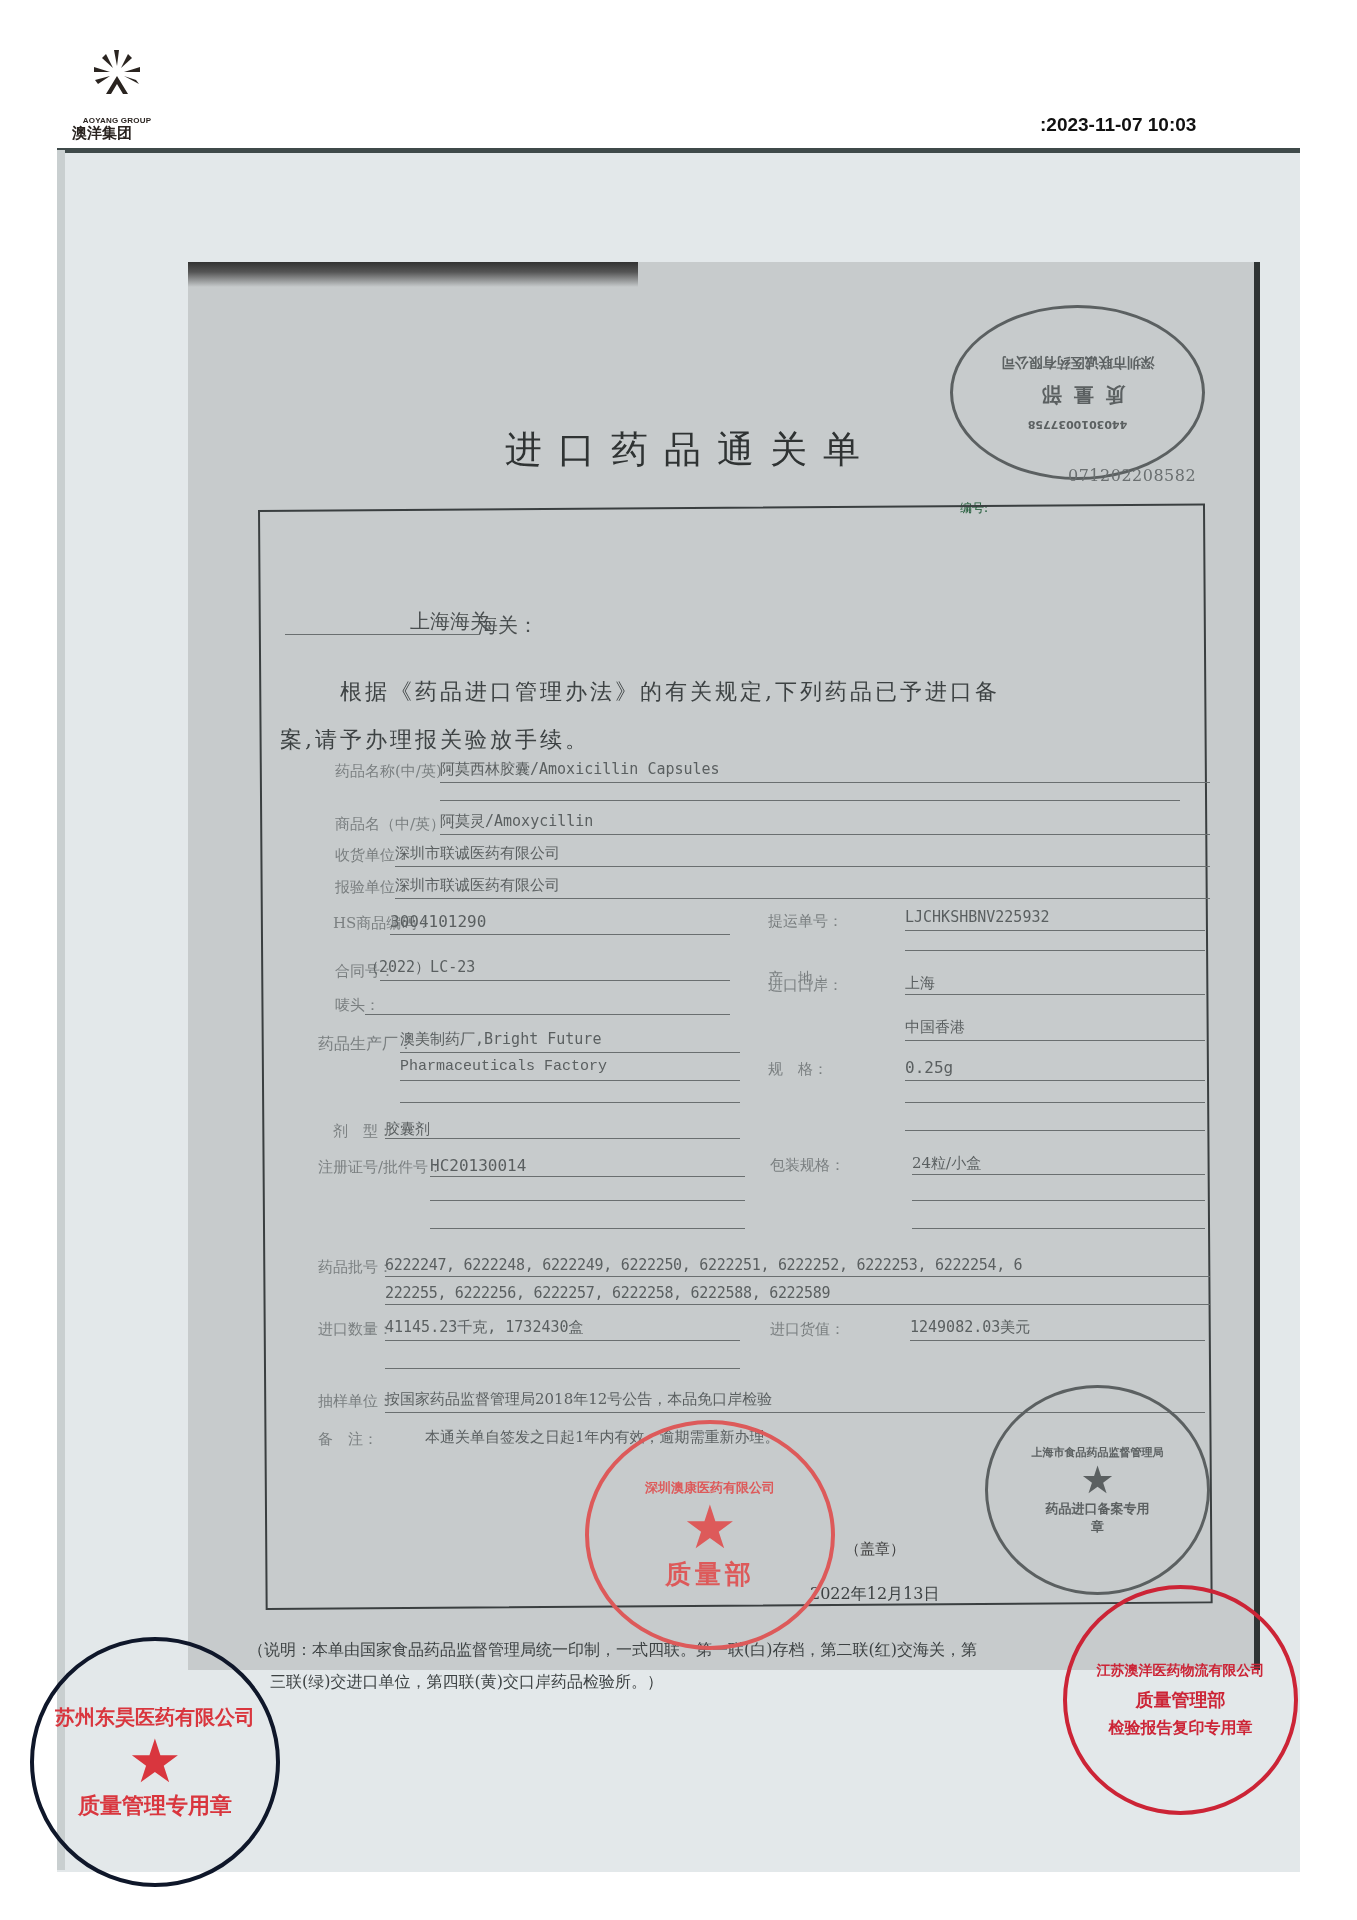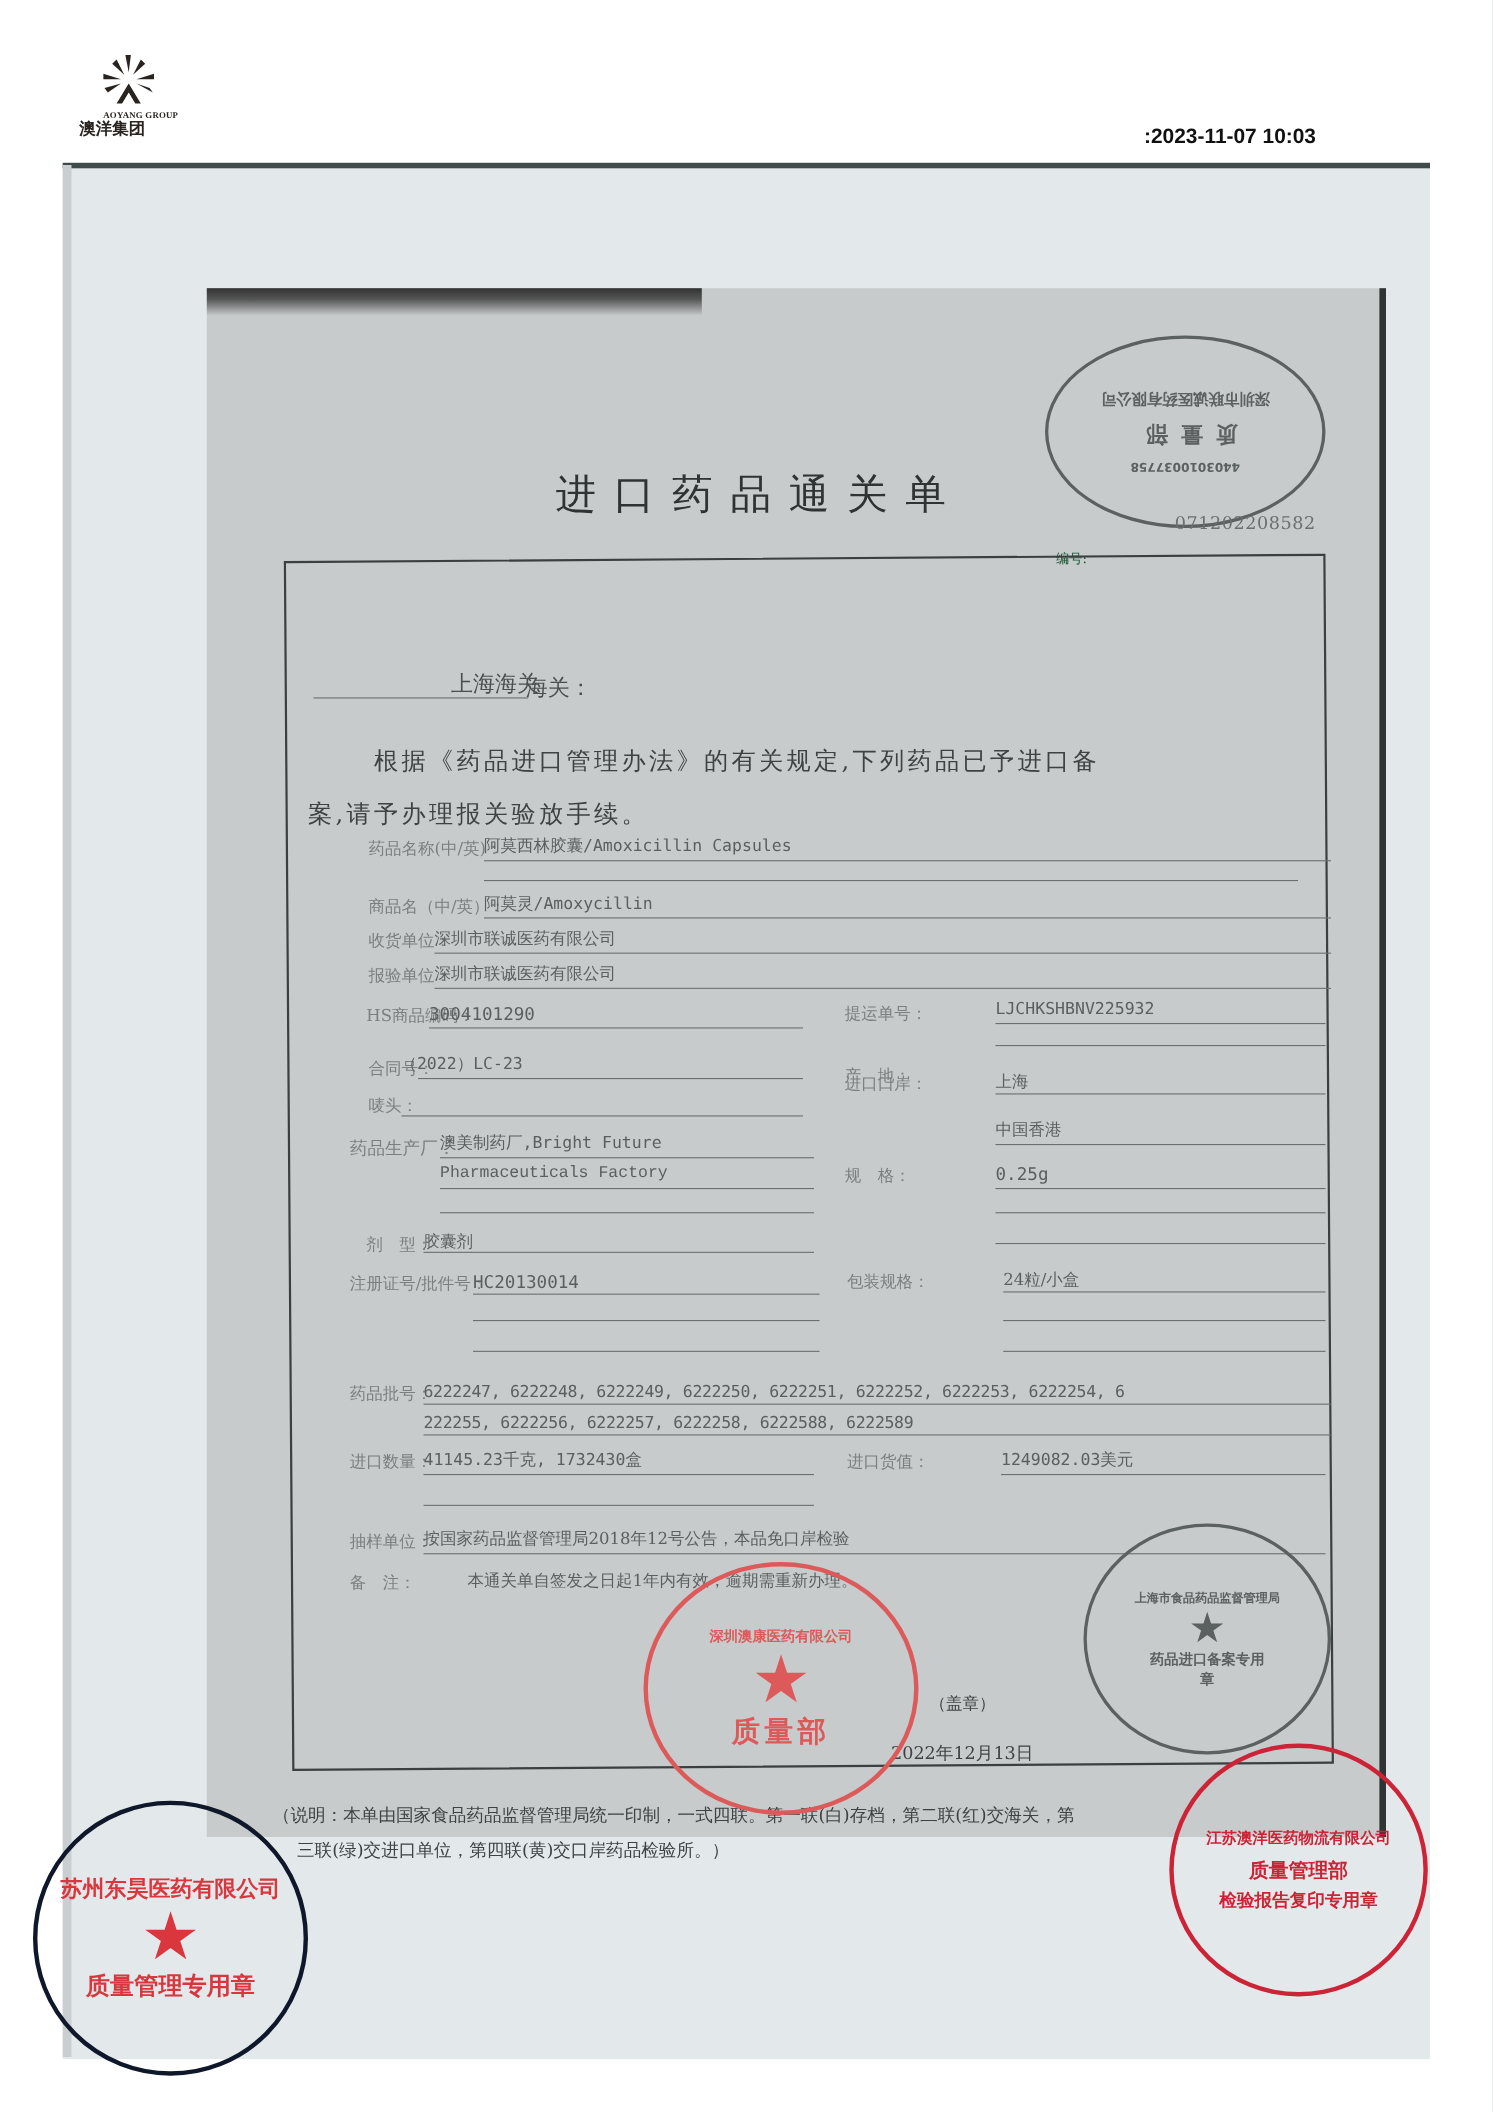--- a/index.html
+++ b/index.html
@@ -1,19 +1,19 @@
 <!DOCTYPE html>
 <html><head>
 <meta charset="utf-8">
 <style>
   html,body{margin:0;padding:0;}
   body{width:1357px;height:1920px;background:#ffffff;position:relative;overflow:hidden;font-family:"DejaVu Serif",serif;}
   .logo{position:absolute;left:72px;top:48px;width:90px;height:95px;}
   .logo svg{display:block;margin:0 auto;}
-  .logo-en{font-family:Liberation Serif, serif;font-weight:bold;font-size:8px;color:#2a2420;letter-spacing:0.2px;text-align:right;margin-top:2px;}
+  .logo-en{font-family:Liberation Sans, sans-serif;font-weight:bold;font-size:8px;color:#2a2420;letter-spacing:0.2px;text-align:center;margin-top:18px;}
   .logo-cn{font-family:"DejaVu Sans",sans-serif;font-weight:bold;font-size:15px;color:#2a2420;line-height:16px;}
   .timestamp{position:absolute;left:1040px;top:114px;font-family:"Liberation Sans",sans-serif;font-weight:bold;font-size:19px;color:#111;}
   .photo{position:absolute;left:57px;top:148px;width:1243px;height:1724px;background:#e3e8ea;border-top:5px solid #3f4a4a;box-sizing:border-box;}
   .photo-left-edge{position:absolute;left:57px;top:150px;width:8px;height:1720px;background:#c9cfd0;}
   .scan{position:absolute;left:188px;top:262px;width:1072px;height:1408px;background:#c7cbcc;border-right:6px solid #2f3434;box-sizing:border-box;}
   .scan-shade{position:absolute;left:188px;top:262px;width:450px;height:25px;background:linear-gradient(#333 0,#555 40%,rgba(199,203,204,0) 100%);}
   .doc-title{position:absolute;left:505px;top:425px;font-size:37px;letter-spacing:16px;color:#2f3333;font-family:"DejaVu Sans",sans-serif;}
   .serial-label{position:absolute;left:960px;top:500px;font-size:12px;color:#14532d;font-weight:normal;}
   .serial-value{position:absolute;left:1068px;top:466px;font-size:16px;color:#6a6f70;letter-spacing:0.5px;}
   .form-box{position:absolute;left:258px;top:510px;width:947px;height:1100px;border:2px solid #3a3f40;border-top-width:2px;box-sizing:border-box;transform:rotate(-0.4deg);transform-origin:left top;}

